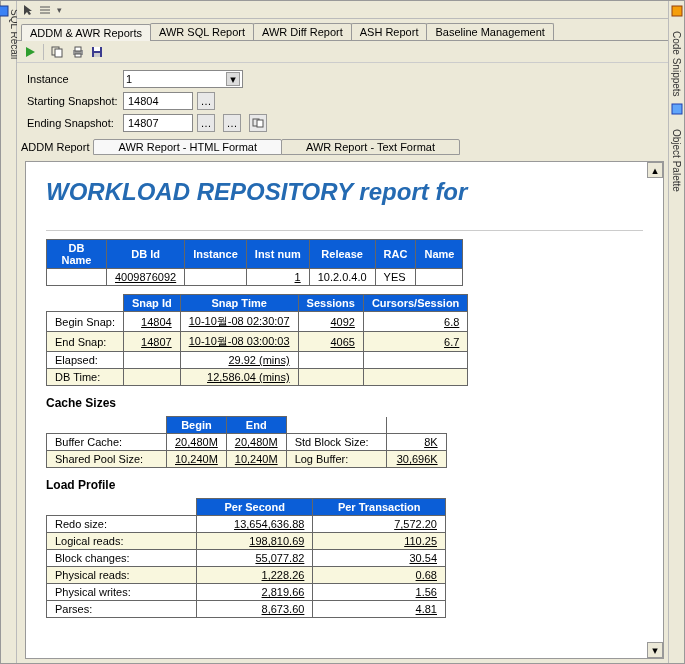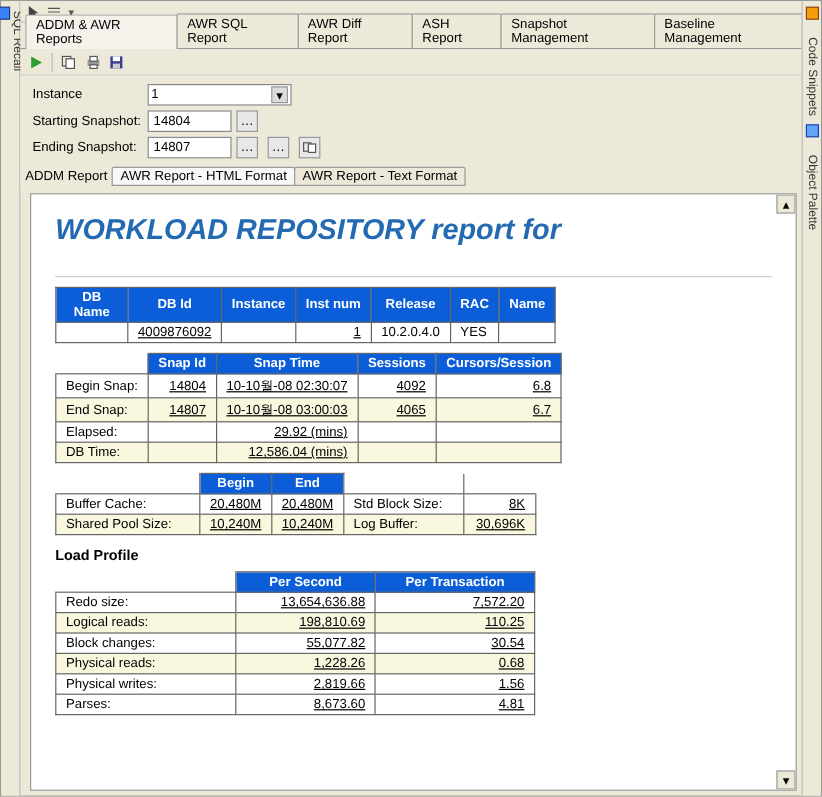--- a/index.html
+++ b/index.html
@@ -23,21 +23,21 @@
   .form-area { padding:6px 10px 4px 10px; background:#ece9d8; display:flex; flex-direction:column; gap:2px; }
   .form-row { display:flex; align-items:center; height:20px; }
   .form-row label { width:96px; }
   .combo { display:inline-flex; align-items:center; border:1px solid #888; background:#fff; height:18px; width:120px; padding:0 2px; justify-content:space-between; }
   .combo .arrow { width:14px; height:14px; background:#dcdcdc; display:flex; align-items:center; justify-content:center; border:1px solid #999; }
   .txt { display:inline-flex; align-items:center; border:1px solid #888; background:#fff; height:18px; width:70px; padding:0 4px; }
   .sq-btn { width:18px; height:18px; border:1px solid #999; background:#e8e8e8; display:inline-flex; align-items:center; justify-content:center; margin-left:4px; cursor:pointer; }
   .snap-extra { display:inline-flex; align-items:center; margin-left:4px; gap:4px; }
   .subtabs { display:flex; align-items:center; height:20px; padding-left:4px; background:#ece9d8; }
   .subtabs .lbl { margin-right:4px; }
-  .subtab { border:1px solid #999; padding:1px 6px; font-size:11px; background:#ece9d8; cursor:pointer; margin-right:-1px; border-radius:2px 2px 0 0; }
+  .subtab { border:1px solid #999; padding:1px 24px; font-size:11px; background:#ece9d8; cursor:pointer; margin-right:-1px; border-radius:2px 2px 0 0; }
   .subtab.active { background:#f8f8f8; }
   .report-wrap { flex:1; position:relative; background:#fff; margin:4px 4px 4px 8px; border:1px solid #999; overflow:hidden; }
   .scroll-up { position:absolute; right:0; top:0; width:16px; height:16px; background:#ece9d8; border:1px solid #999; display:flex; align-items:center; justify-content:center; cursor:pointer; }
   .scroll-dn { position:absolute; right:0; bottom:0; width:16px; height:16px; background:#ece9d8; border:1px solid #999; display:flex; align-items:center; justify-content:center; cursor:pointer; }
   .report { padding:12px 20px; overflow:hidden; font-family: Arial, sans-serif; }
   .report h1 { color:#246ab2; font-size:24px; font-weight:bold; margin:4px 0 8px 0; font-style:italic; border-bottom:1px solid #ccc; padding-bottom:24px; }
   .report h2 { color:#246ab2; font-size:18px; font-weight:bold; margin:14px 0 6px 0; font-style:italic; }
   .report h3 { color:#000; font-size:12px; font-weight:bold; margin:10px 0 6px 0; }
   table.db { border-collapse:collapse; margin-bottom:8px; }
   table.db th { background:#0b5ed7; color:#fff; font-weight:bold; border:1px solid #666; padding:2px 8px; font-size:11px; text-align:center; }
@@ -73,21 +73,20 @@
           </svg>
       </span>
       <span class="tb-dd">▾</span>
     </div>
 
     <div class="tabs">
       <div class="tab active">ADDM &amp; AWR Reports</div>
       <div class="tab">AWR SQL Report</div>
       <div class="tab">AWR Diff Report</div>
       <div class="tab">ASH Report</div>
-      <div class="tab">Snapshot Management</div>
       <div class="tab">Baseline Management</div>
     </div>
 
     <div class="toolbar2">
       <span class="tb-icon play-icon">
         <svg width="12" height="12">
             <polygon points="2,1 11,6 2,11" fill="#2e9e2e"></polygon>
           </svg>
       </span>
       <span class="vsep"></span>
@@ -215,20 +214,21 @@
             <td>DB Time:</td>
             <td></td>
             <td class="r">12,586.04 (mins)</td>
             <td></td>
             <td></td>
           </tr>
         </tbody>
           </table>
 
 
+        <h3>Cache Sizes</h3>
         <table class="db">
           <tbody>
               <tr>
             <th style="background:#fff;border-top:none;border-left:none;width:120px"></th>
             <th>Begin</th>
             <th>End</th>
             <th style="background:#fff;border-top:none;width:100px"></th>
             <th style="background:#fff;border-top:none;border-right:none;width:60px"></th>
           </tr>
           <tr>

